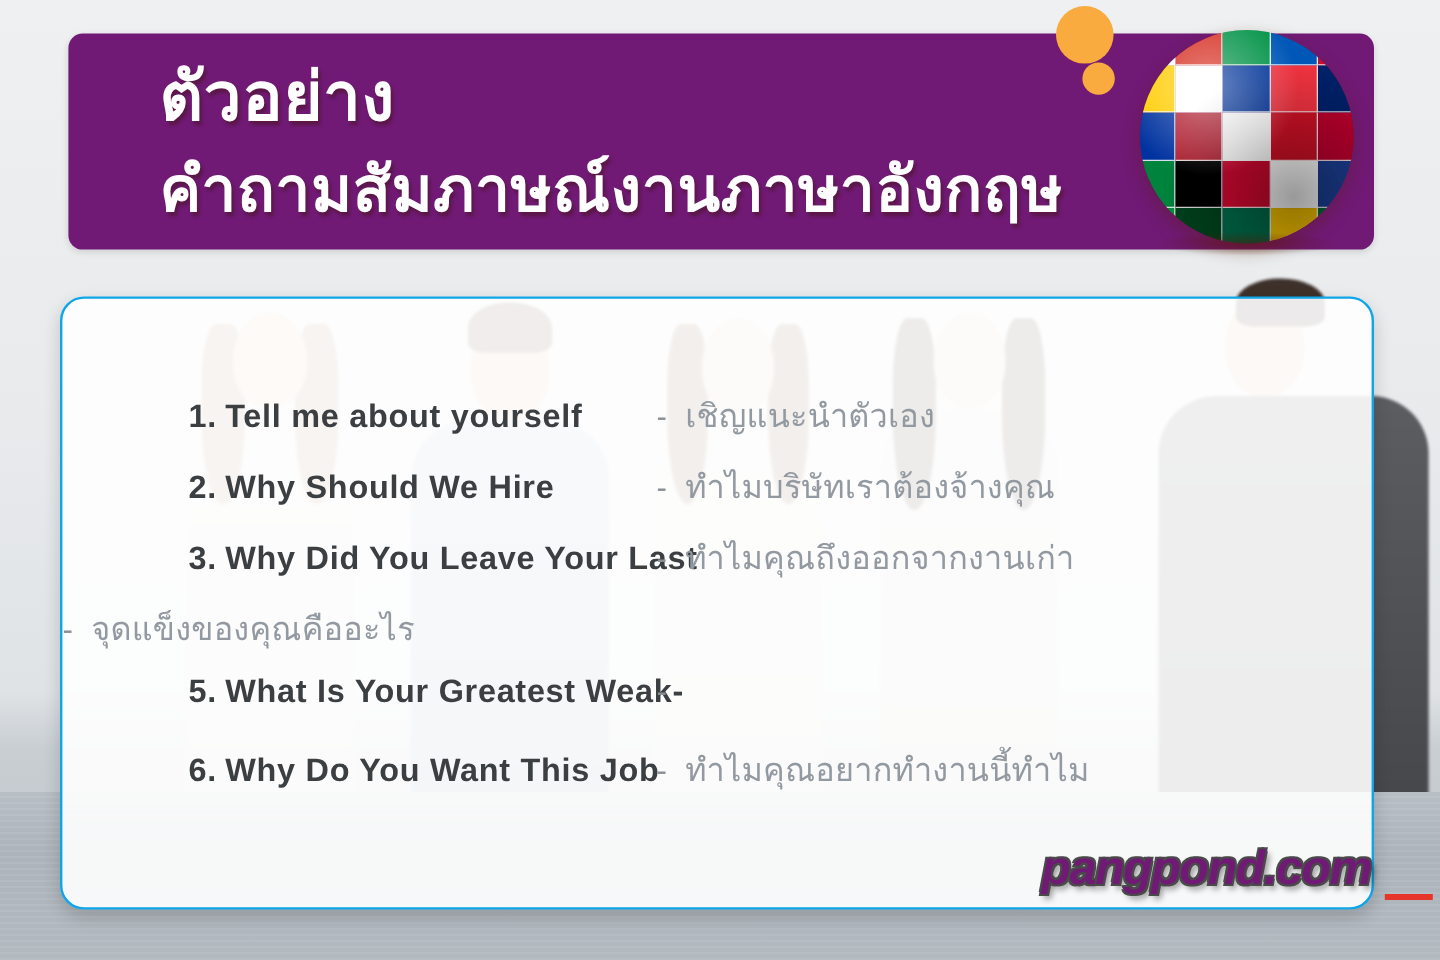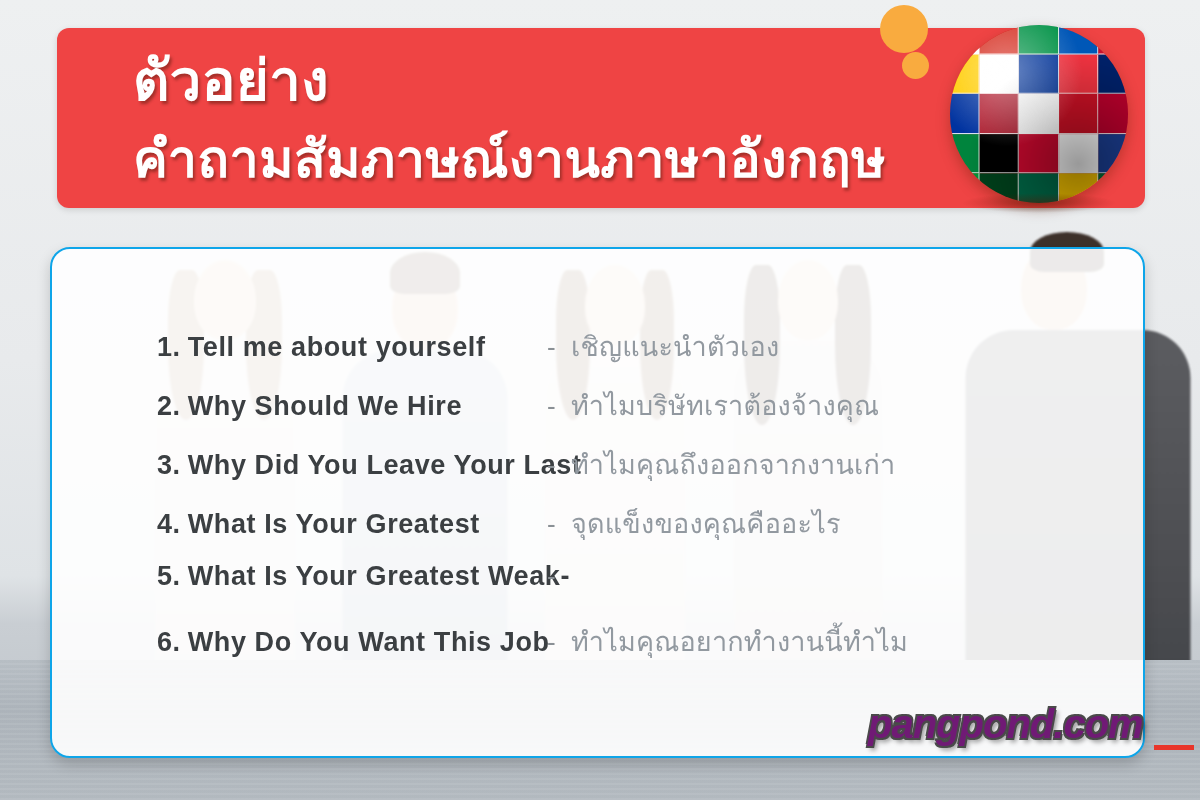--- a/index.html
+++ b/index.html
@@ -55,21 +55,21 @@
   }
   .p-hairL, .p-hairR {
     position:absolute; border-radius: 40% 40% 60% 60%;
   }
 
   
   .header-bar {
     position: absolute;
     left: 57px; top: 28px;
     width: 1088px; height: 180px;
-    background: #ef4444;
+    background: #701a75;
     border-radius: 12px;
     box-shadow: 0 2px 6px rgba(0,0,0,.13);
     text-align: center;
   }
   .header-title {
     position: absolute;
     left: 76px; top: 14px;
     color: #ffffff;
     font-size: 56px;
     line-height: 78px;
@@ -297,21 +297,20 @@
           <div class="qa-en"><span class="qa-num">2.</span><span>Why Should We Hire</span></div>
           <div class="qa-dash">-</div>
           <div class="qa-th">ทำไมบริษัทเราต้องจ้างคุณ</div>
         </div>
         <div class="qa-row">
           <div class="qa-en"><span class="qa-num">3.</span><span>Why Did You Leave Your Last</span></div>
           <div class="qa-dash">-</div>
           <div class="qa-th">ทำไมคุณถึงออกจากงานเก่า</div>
         </div>
         <div class="qa-row">
-          <div class="qa-en"><span class="qa-num">4.</span><span>What Is Your Greatest</span></div>
           <div class="qa-dash">-</div>
           <div class="qa-th">จุดแข็งของคุณคืออะไร</div>
         </div>
         <div class="qa-row">
           <div class="qa-en"><span class="qa-num">5.</span><span>What Is Your Greatest Weak-</span></div>
           <div class="qa-dash">-</div>
         </div>
         <div class="qa-row">
           <div class="qa-en"><span class="qa-num">6.</span><span>Why Do You Want This Job</span></div>
           <div class="qa-dash">-</div>

